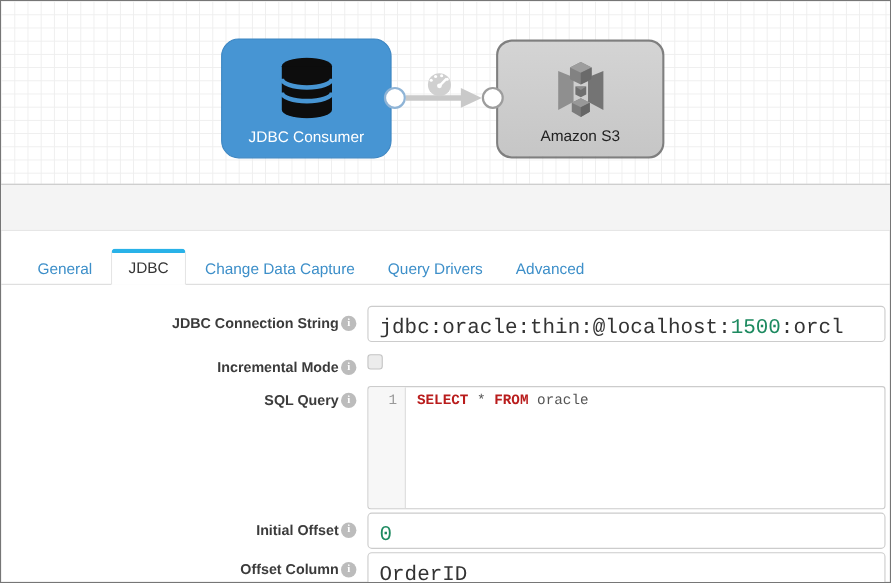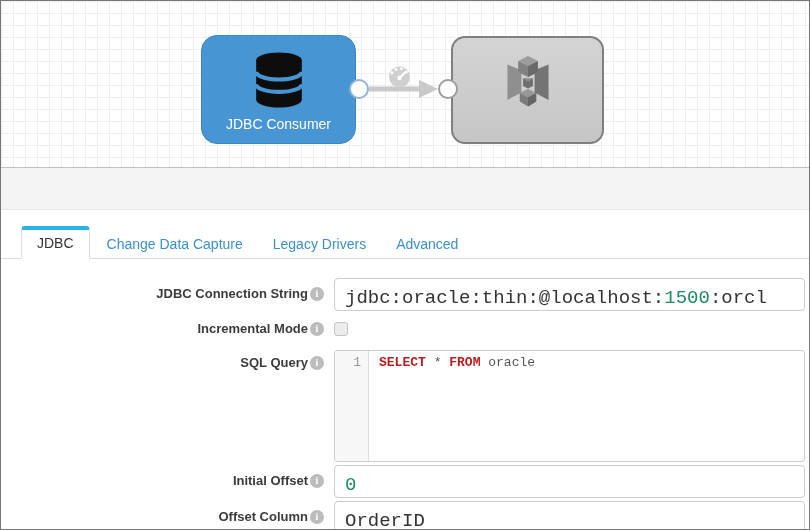--- a/index.html
+++ b/index.html
@@ -81,21 +81,21 @@
     text-align:center; font-family:"Liberation Serif", serif; flex:0 0 14px;
   }
   .input-col { flex:1; }
   .textbox {
     border:1px solid #cccccc; border-radius:4px; background:#fff;
     height:33px; padding:8px 10px 0 10px;
     font-family:"Liberation Mono","DejaVu Sans Mono",monospace;
     font-size:19px; color:#333; white-space:pre; overflow:hidden;
   }
   .row-gap1 { margin-bottom:8px; }
-  .row-gap2 { margin-bottom:10px; }
+  .row-gap2 { margin-bottom:10px;align-items:flex-end; }
   .row-gap3 { margin-bottom:3px; }
   .green { color:#1d8a60; }
   .checkbox {
     appearance:none; -webkit-appearance:none;
     width:14px; height:14px; border:1px solid #c4c4c4; border-radius:3px;
     background:#ececec; margin-top:3px; cursor:pointer;
   }
   .label-col.top { padding-top:2px; }
 
   
@@ -138,20 +138,21 @@
           <polygon points="28,2 40,8 40,21 28,27 16,21 16,8" fill="#828282"></polygon>
           <polygon points="28,2 40,8 28,14 16,8" fill="#9d9d9d"></polygon>
           <polygon points="28,14 40,8 40,21 28,27" fill="#6a6a6a"></polygon>
           <polygon points="22,29 34,29 34,38 28,41 22,38" fill="#6f6f6f"></polygon>
           <polygon points="22,29 34,29 28,33" fill="#8c8c8c"></polygon>
           <polygon points="28,42 38,47 38,57 28,63 18,57 18,47" fill="#7c7c7c"></polygon>
           <polygon points="28,42 38,47 28,52 18,47" fill="#989898"></polygon>
           <polygon points="28,52 38,47 38,57 28,63" fill="#666666"></polygon>
         </svg>
       </div>
+      <div class="node-label">Amazon S3</div>
     </div>
 
     <div class="port port-out"></div>
     <div class="port port-in"></div>
 
     <svg class="flow-arrow" width="72" height="20">
       <line x1="0" y1="10" x2="52" y2="10" stroke="#c9c9c9" stroke-width="5"></line>
       <polygon points="50,1 69,10 50,19" fill="#c9c9c9"></polygon>
     </svg>
 
@@ -162,23 +163,24 @@
       <circle cx="15.5" cy="3.8" r="1.4" fill="#ffffff"></circle>
       <circle cx="20.5" cy="7" r="1.4" fill="#ffffff"></circle>
       <line x1="13.5" y1="13" x2="20" y2="6.5" stroke="#ffffff" stroke-width="2.2"></line>
       <circle cx="13.5" cy="13" r="2.2" fill="#ffffff"></circle>
     </svg>
   </div>
 
   <div class="band"></div>
 
   <div class="tabs">
+    <div class="tab">General</div>
     <div class="tab tab-active">JDBC</div>
     <div class="tab">Change Data Capture</div>
-    <div class="tab">Legacy Drivers</div>
+    <div class="tab">Query Drivers</div>
     <div class="tab">Advanced</div>
   </div>
 
   <div class="form">
 
     <div class="form-row row-gap1">
       <div class="label-col">
         <span class="lbl">JDBC Connection String</span>
         <span class="info-icon">i</span>
       </div>

